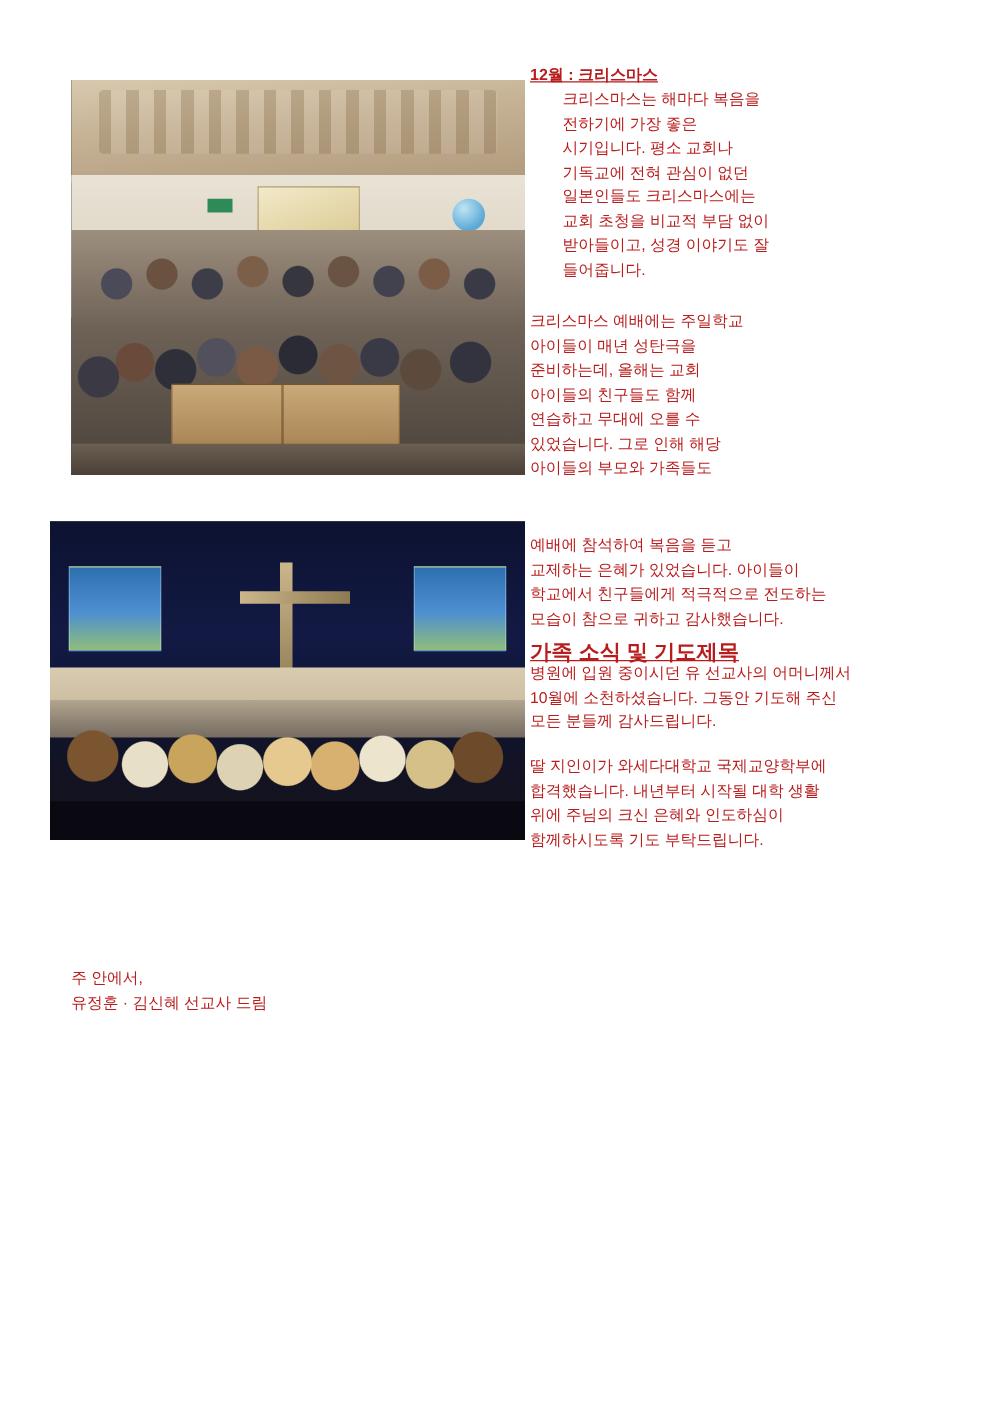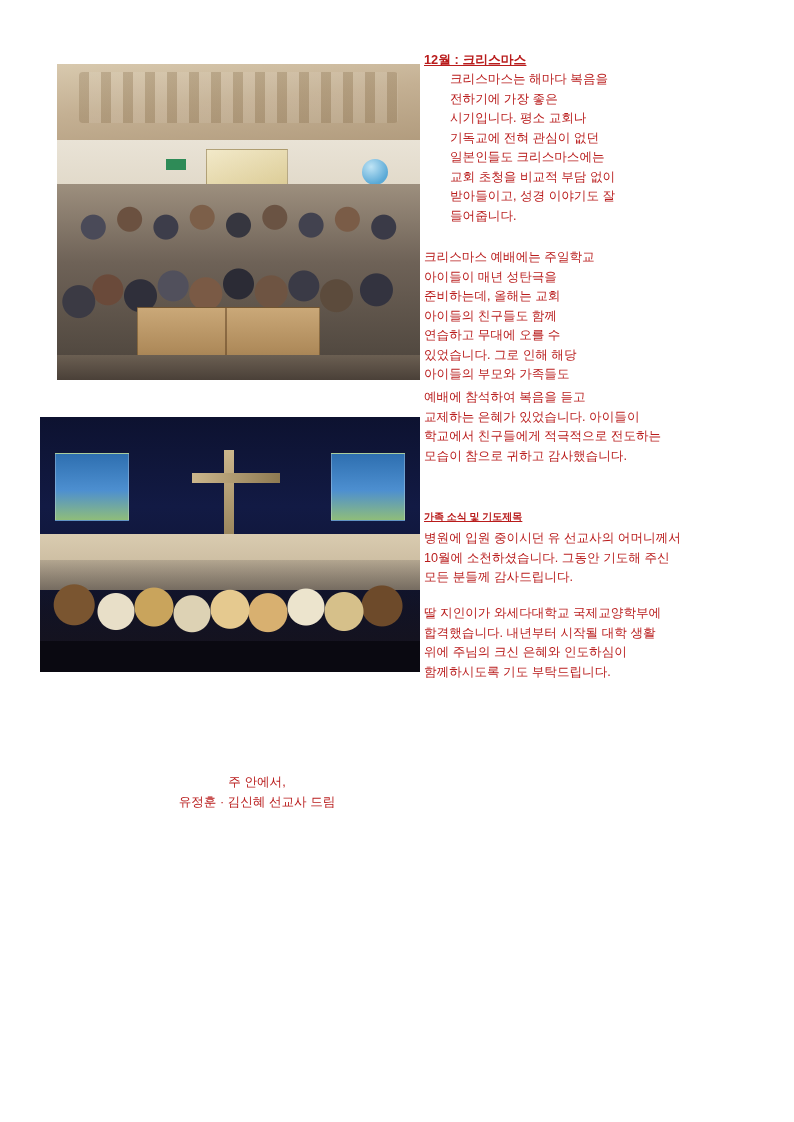--- a/index.html
+++ b/index.html
@@ -158,26 +158,26 @@
     white-space: pre-wrap;
   }
   .heading {
     font-weight: bold;
     text-decoration: underline;
   }
   #head-december { left: 424px; top: 50px; font-size: 12.8px; }
   #para-christmas-1 { left: 424px; top: 70px; width: 320px; margin-left: 26px; }
   #para-christmas-2 { left: 424px; top: 248px; width: 320px; }
   #para-christmas-3 { left: 424px; top: 388px; width: 348px; }
-  #para-christmas-3 { left: 424px; }
-  #head-family { left: 424px; top: 509px; font-size: 10px; }
+  #para-christmas-3 { left: 424px; margin-top: 39px; }
+  #head-family { left: 424px; top: 509px; font-size: 17px; }
   #para-family-1 { left: 424px; top: 529px; width: 330px; }
   #para-family-2 { left: 424px; top: 604px; width: 330px; }
   #para-prayer { left: 57px; top: 700px; width: 690px; }
-  #closing-1 { left: 57px; top: 773px; width: 400px; text-align: center; }
+  #closing-1 { left: 57px; top: 773px; width: 400px; }
 </style>
 </head>
 <body>
 
 <div class="page">
 
   <div class="photo" id="photo-congregation">
     <div class="cong-ceiling"></div>
     <div class="cong-wall"></div>
     <div class="cong-screen"></div>

